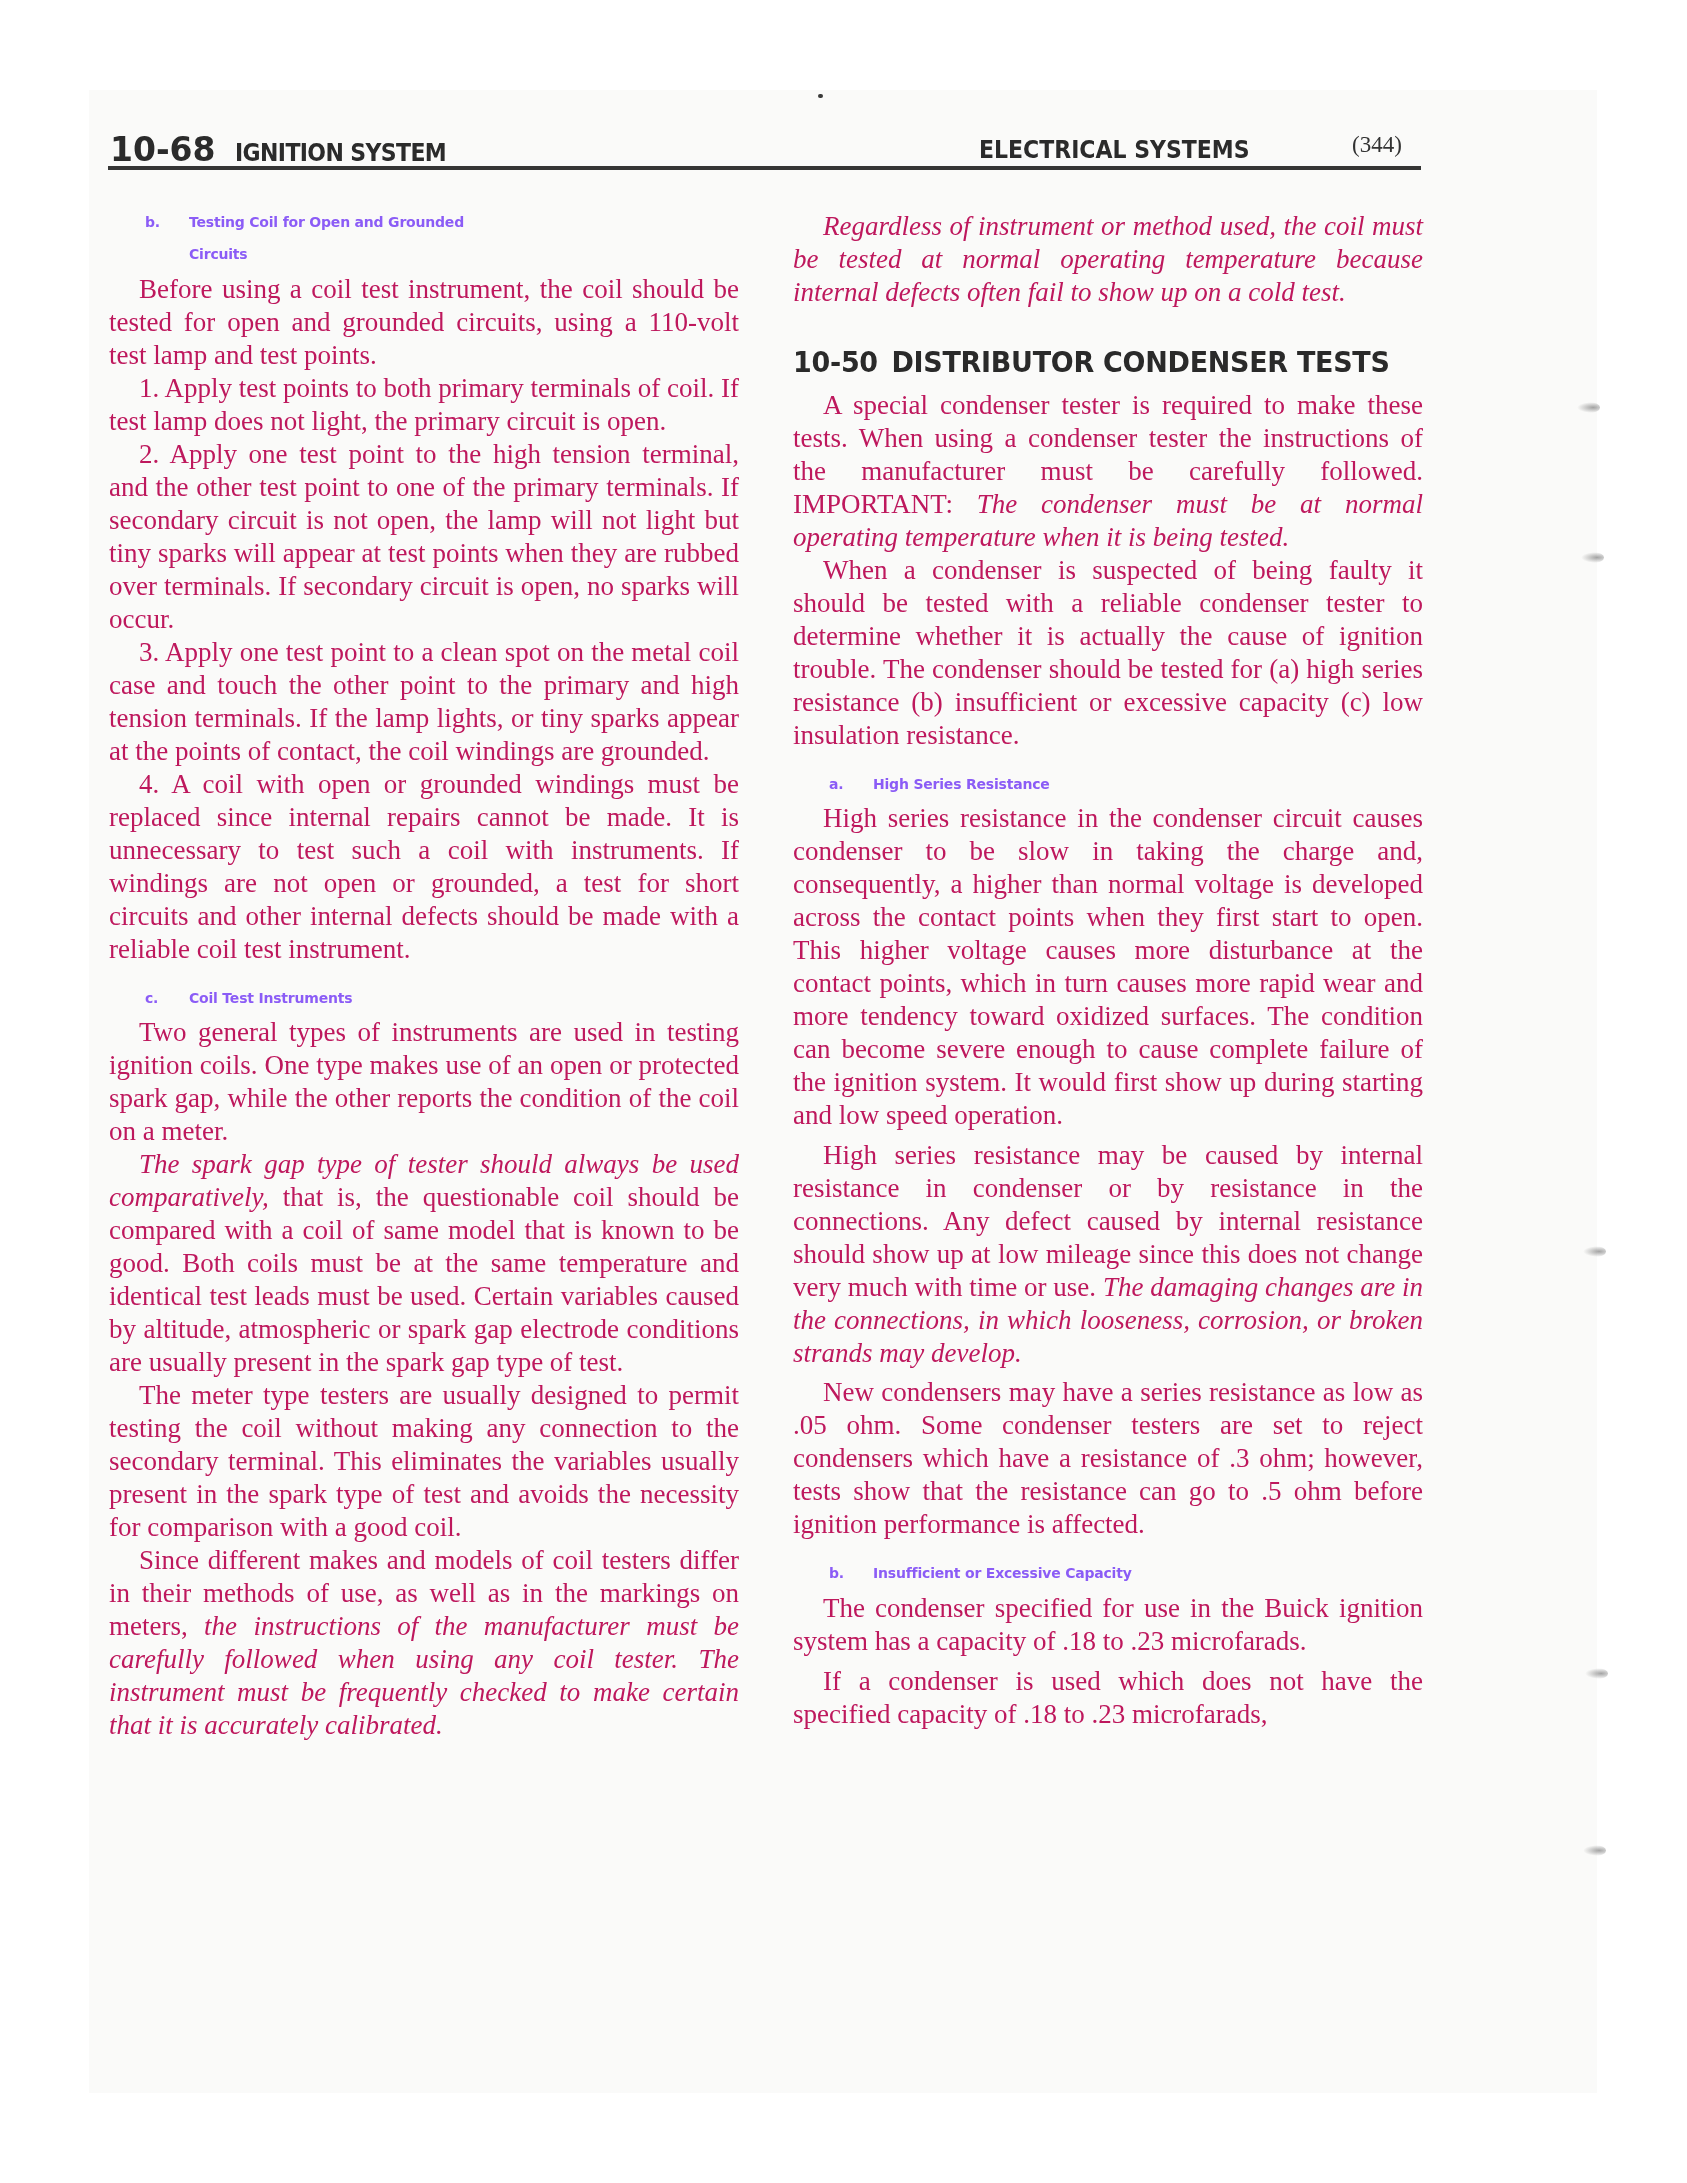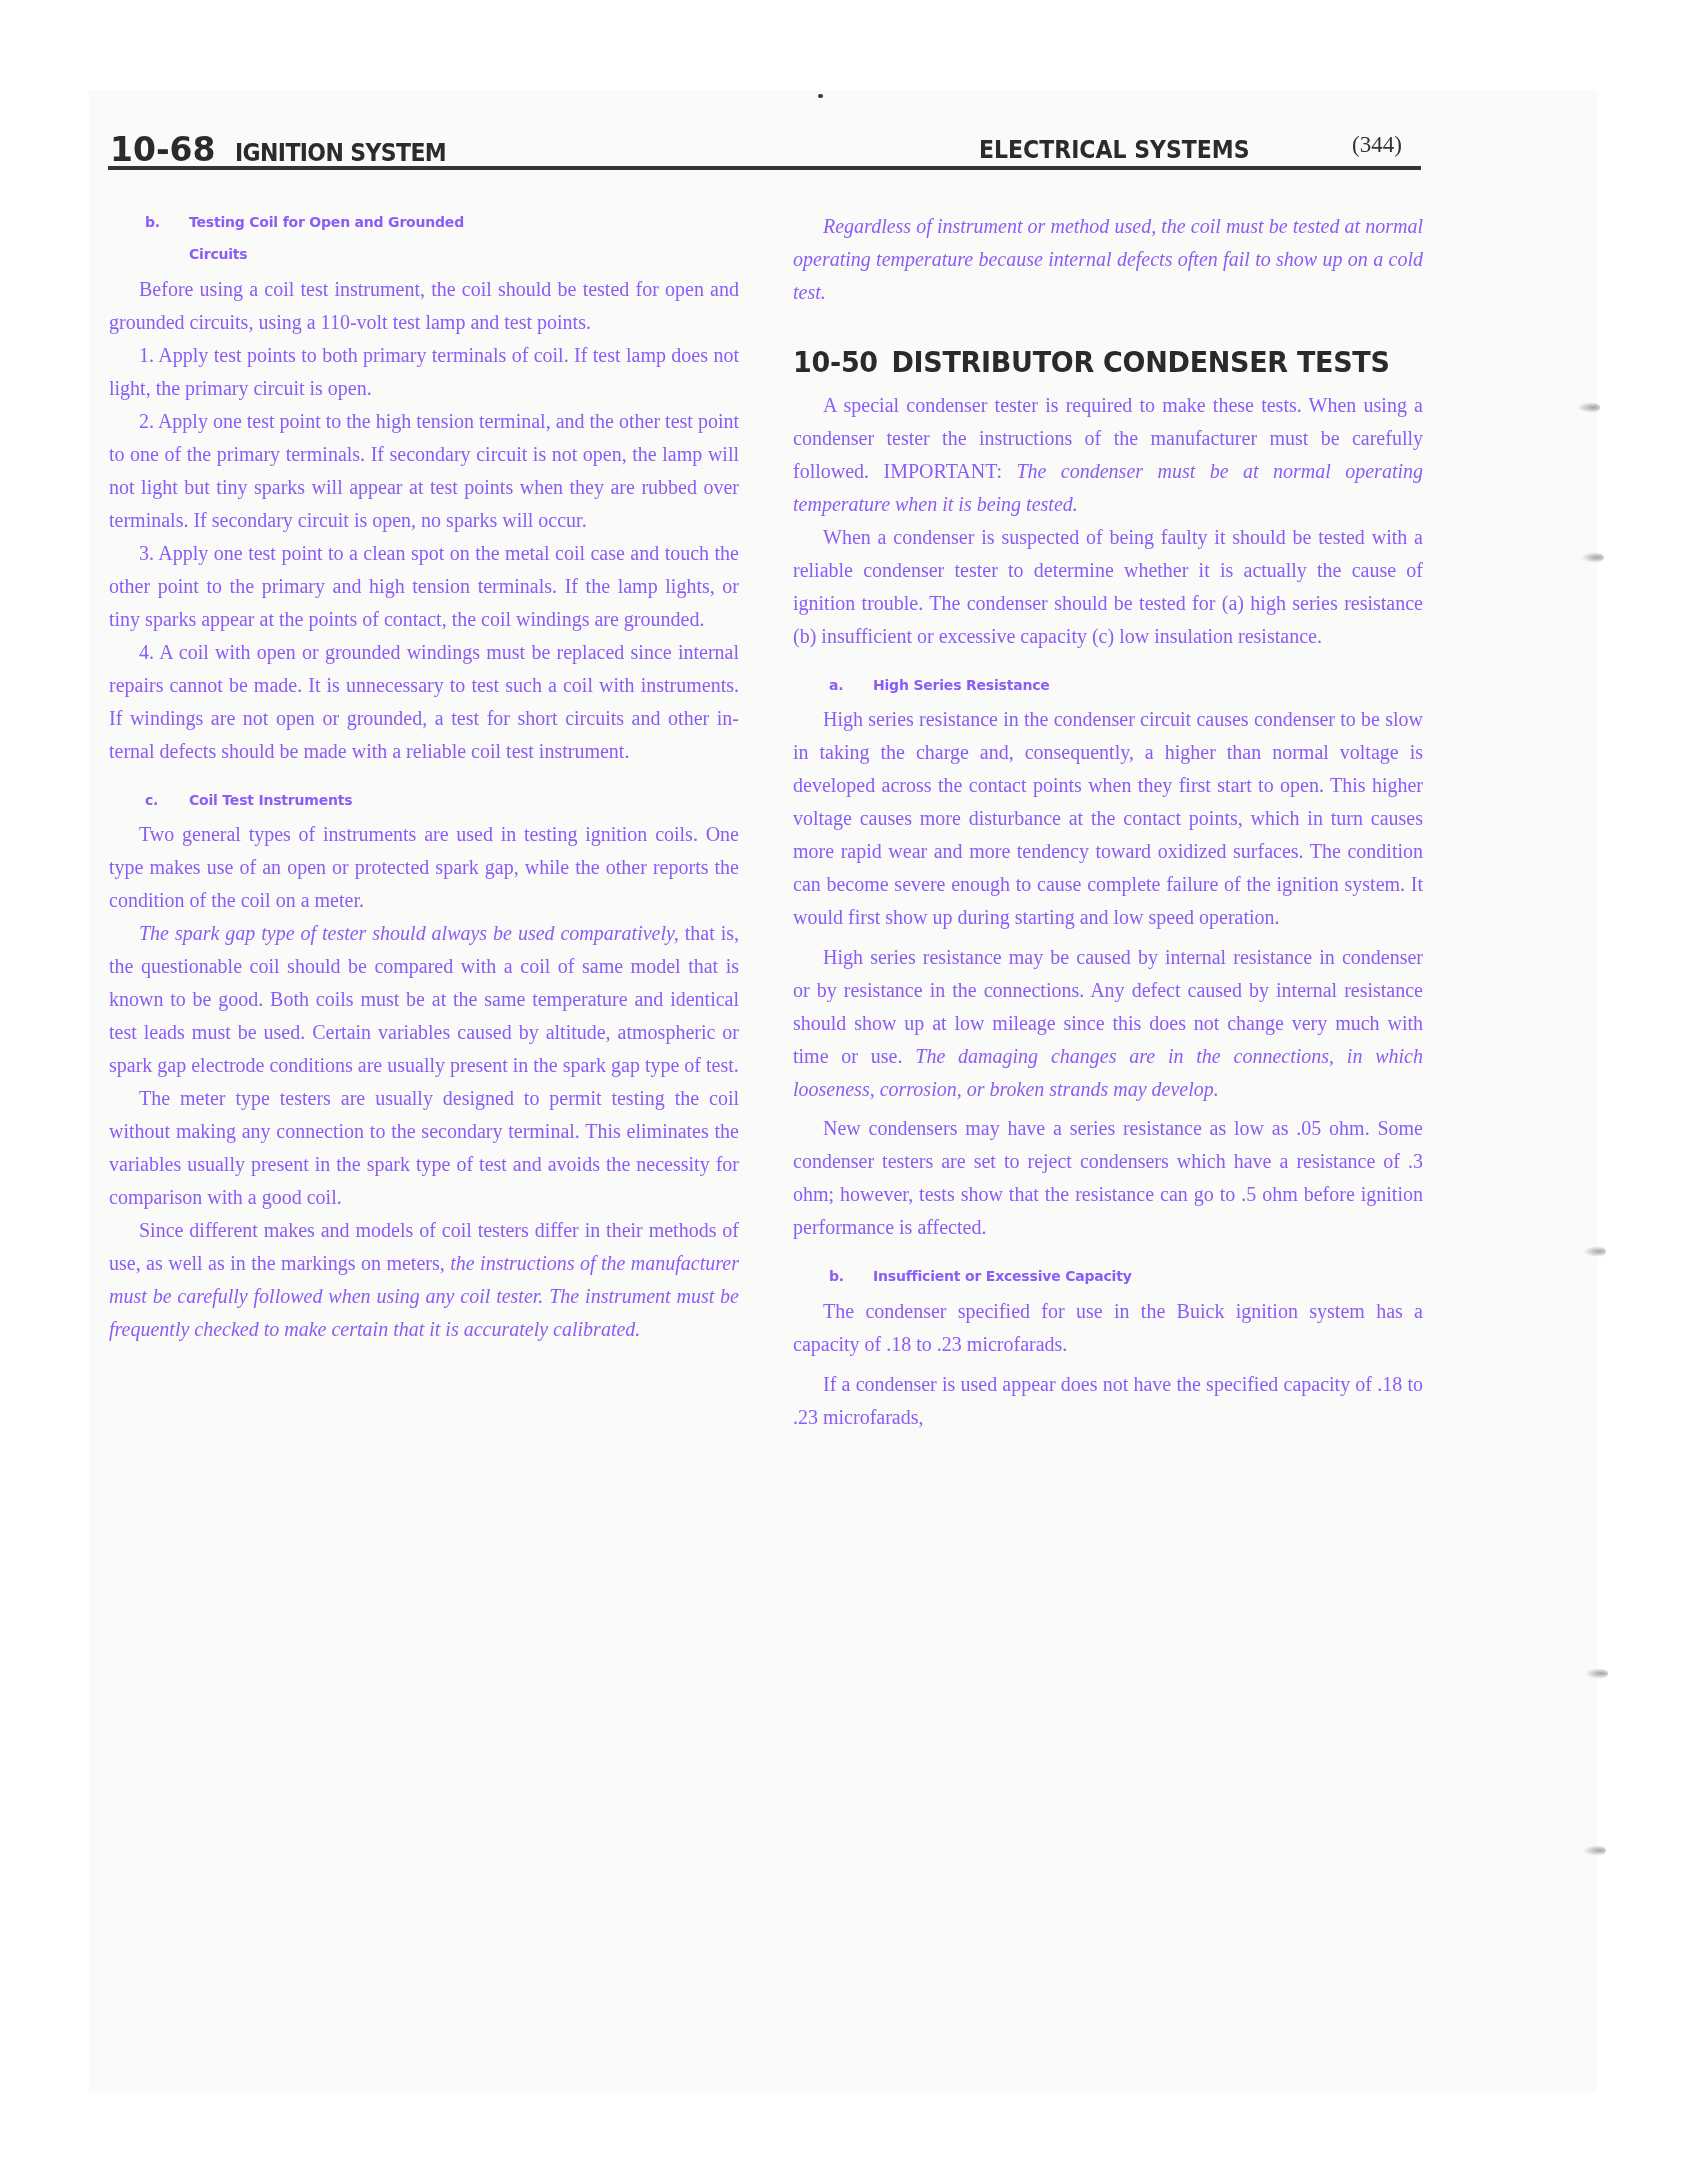--- a/index.html
+++ b/index.html
@@ -126,26 +126,26 @@
     margin: 33px 0 6.6px 0;
     white-space: nowrap;
     letter-spacing: -0.3px;
     transform: scaleX(0.93);
     transform-origin: left center;
   }
   .sec-head .num { margin-right: 14.6px; }
 
   p.body {
     margin: 0 0 0 0;
-    font-size: 20px;
+    font-size: 27px;
     line-height: 33px;
     text-align: justify;
     text-indent: 30px;
     hyphens: manual;
-    color: #8b5cf6;
+    color: #be185d;
   }
   p.gap { margin-top: 6.6px; }
   .sub-gap { margin-top: 16px; }
   em, .it { font-style: italic; }
 </style>
 </head>
 <body>
 
 <div class="scan"></div>
 <div class="speck" style="left:818px;top:94px;"></div>
@@ -196,15 +196,15 @@
     <span class="letter">a.</span><span>High Series Resistance</span>
   </div>
   <p class="body">High series resistance in the condenser circuit causes condenser to be slow in taking the charge and, consequently, a higher than normal volt­age is developed across the contact points when they first start to open. This higher voltage causes more disturbance at the contact points, which in turn causes more rapid wear and more tendency toward oxidized surfaces. The condi­tion can become severe enough to cause com­plete failure of the ignition system. It would first show up during starting and low speed operation.</p>
   <p class="body gap"><span>High series resistance may be caused by in­ternal resistance in condenser or by resistance in the connections. Any defect caused by inter­nal resistance should show up at low mileage since this does not change very much with time or use. </span><em>The damaging changes are in the connections, in which looseness, corrosion, or broken strands may develop.</em></p>
   <p class="body gap">New condensers may have a series resistance as low as .05 ohm. Some condenser testers are set to reject condensers which have a resistance of .3 ohm; however, tests show that the resist­ance can go to .5 ohm before ignition perform­ance is affected.</p>
 
   <div class="sub-head sub-gap">
     <span class="letter">b.</span><span>Insufficient or Excessive Capacity</span>
   </div>
   <p class="body">The condenser specified for use in the Buick ignition system has a capacity of .18 to .23 microfarads.</p>
-  <p class="body gap">If a condenser is used appear does not have the specified capacity of .18 to .23 microfarads,</p>
+  <p class="body gap">If a condenser is used which does not have the specified capacity of .18 to .23 microfarads,</p>
 </div>
 
 
 </body></html>

